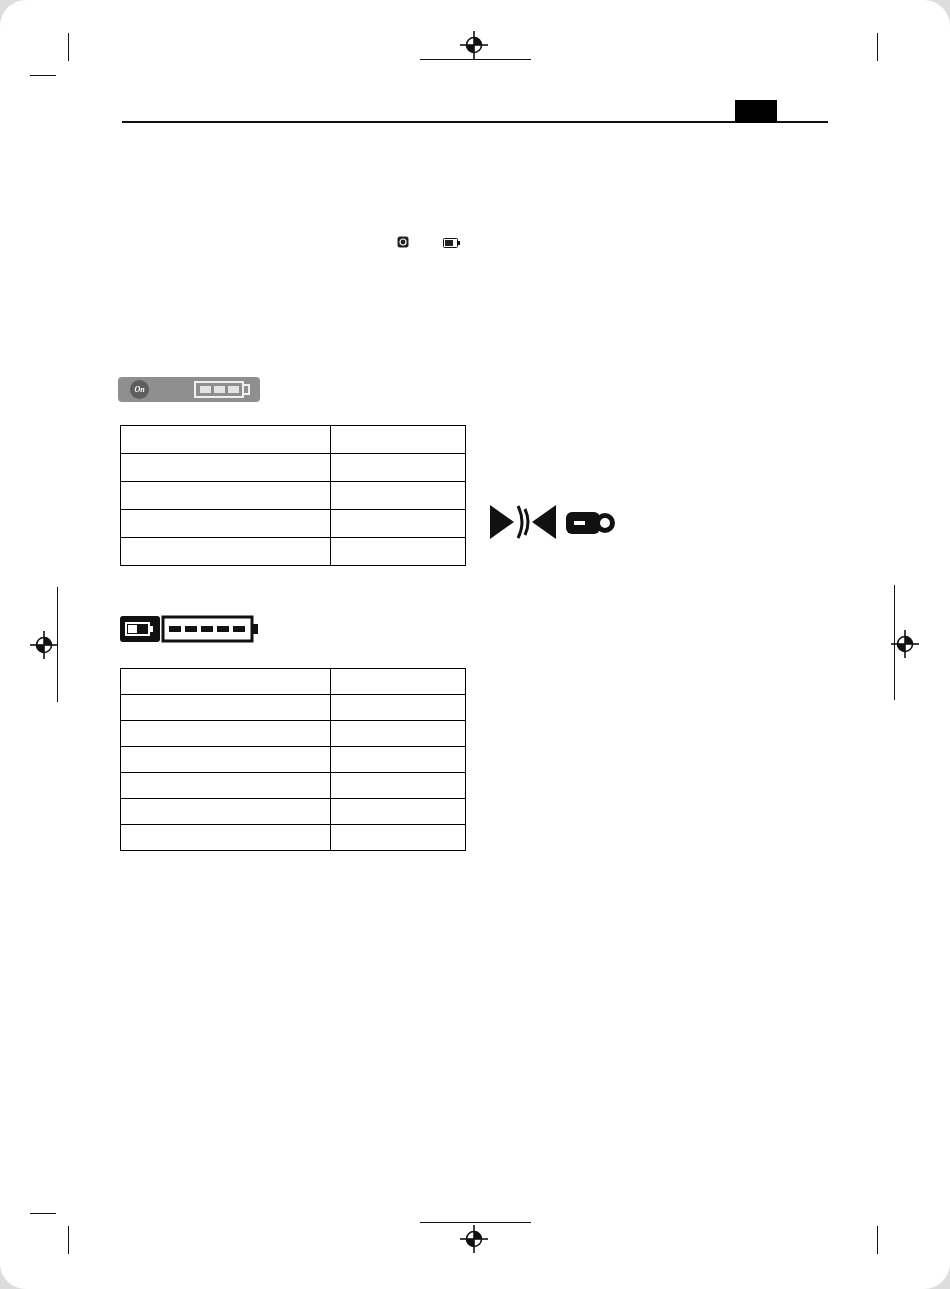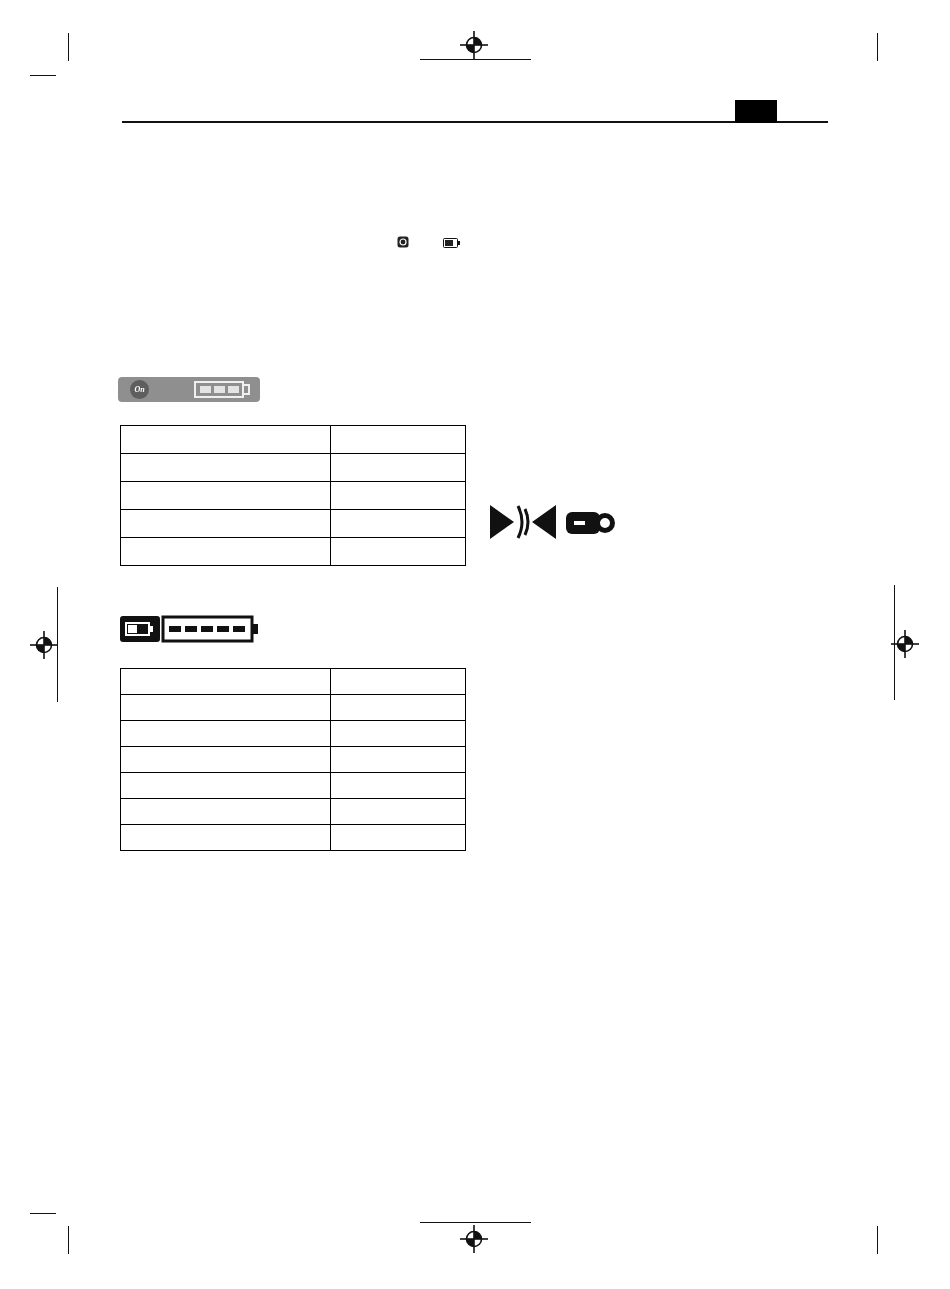--- a/index.html
+++ b/index.html
@@ -1,17 +1,17 @@
 <!DOCTYPE html>
 <html><head>
 <meta charset="utf-8">
 <style>
   html,body{margin:0;padding:0;background:#ddd;}
   .page{position:relative;width:950px;height:1289px;background:#fff;
-        font-family:Liberation Serif, serif;overflow:hidden;margin:0 auto;}
+        font-family:Liberation Serif, serif;overflow:hidden;margin:0 auto;border-radius:26px;}
   .abs{position:absolute;}
   .rule{position:absolute;background:#111;}
   .pagebox{position:absolute;background:#000;}
   .datatable{position:absolute;border-collapse:collapse;table-layout:fixed;background:#fff;}
   .datatable td{border:1.5px solid #000;padding:0 6px;font-size:11px;color:#333;}
   .t1 td{height:27px;}
   .t2 td{height:25px;}
   .status-badge{position:absolute;left:118px;top:377px;width:142px;height:25px;
                 background:#8f8f8f;border-radius:4px;}
   .on-circle{position:absolute;left:12px;top:3px;width:19px;height:19px;border-radius:50%;

